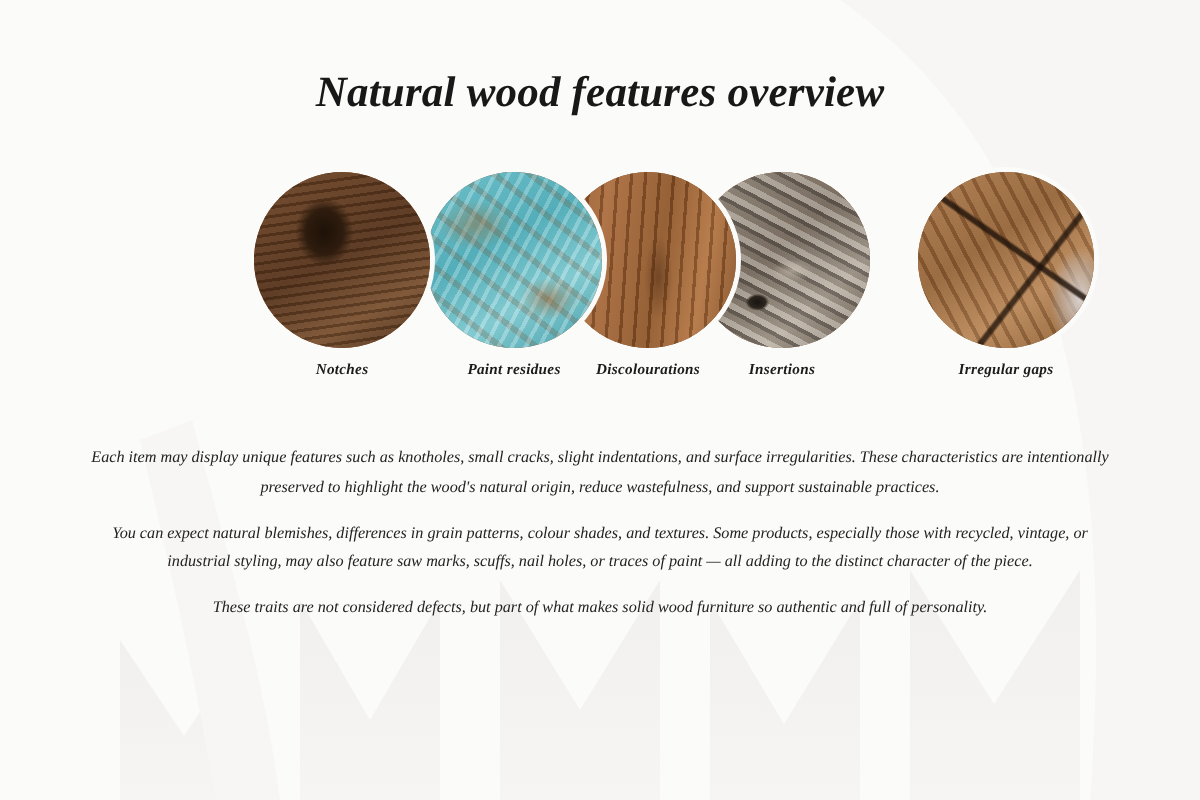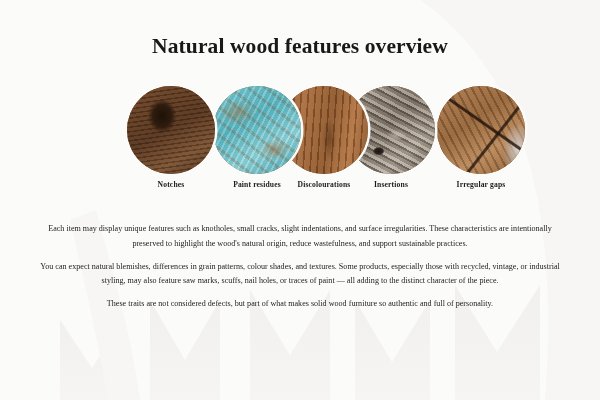--- a/index.html
+++ b/index.html
@@ -24,20 +24,21 @@
     pointer-events: none;
     z-index: 0;
   }
 
   
   #page {
     position: relative;
     z-index: 1;
     width: 600px;
     height: 320px;
+    font-style: italic;
   }
 
   
   #page-title {
     position: absolute;
     top: 34px;
     left: 0;
     width: 600px;
     text-align: center;
     font-family: "Liberation Serif", serif;
@@ -206,21 +207,21 @@
     </div>
 
     <div class="feature-item" style="left:347px; z-index:3;">
       <div class="feature-circle">
           <span class="tex tex-insertion"></span>
         </div>
       <div class="feature-label">Insertions</div>
     </div>
 
 
-    <div class="feature-item" style="left:437px; z-index:1;">
+    <div class="feature-item" style="left:459px; z-index:1;">
       <div class="feature-circle">
           <span class="tex tex-gaps"></span>
         </div>
       <div class="feature-label">Irregular gaps</div>
     </div>
 
   </div>
 
   <div id="body-copy">
     <p class="para p2">Each item may display unique features such as knotholes, small cracks, slight indentations, and surface irregularities. These characteristics are intentionally preserved to highlight the wood's natural origin, reduce wastefulness, and support sustainable practices.</p>

